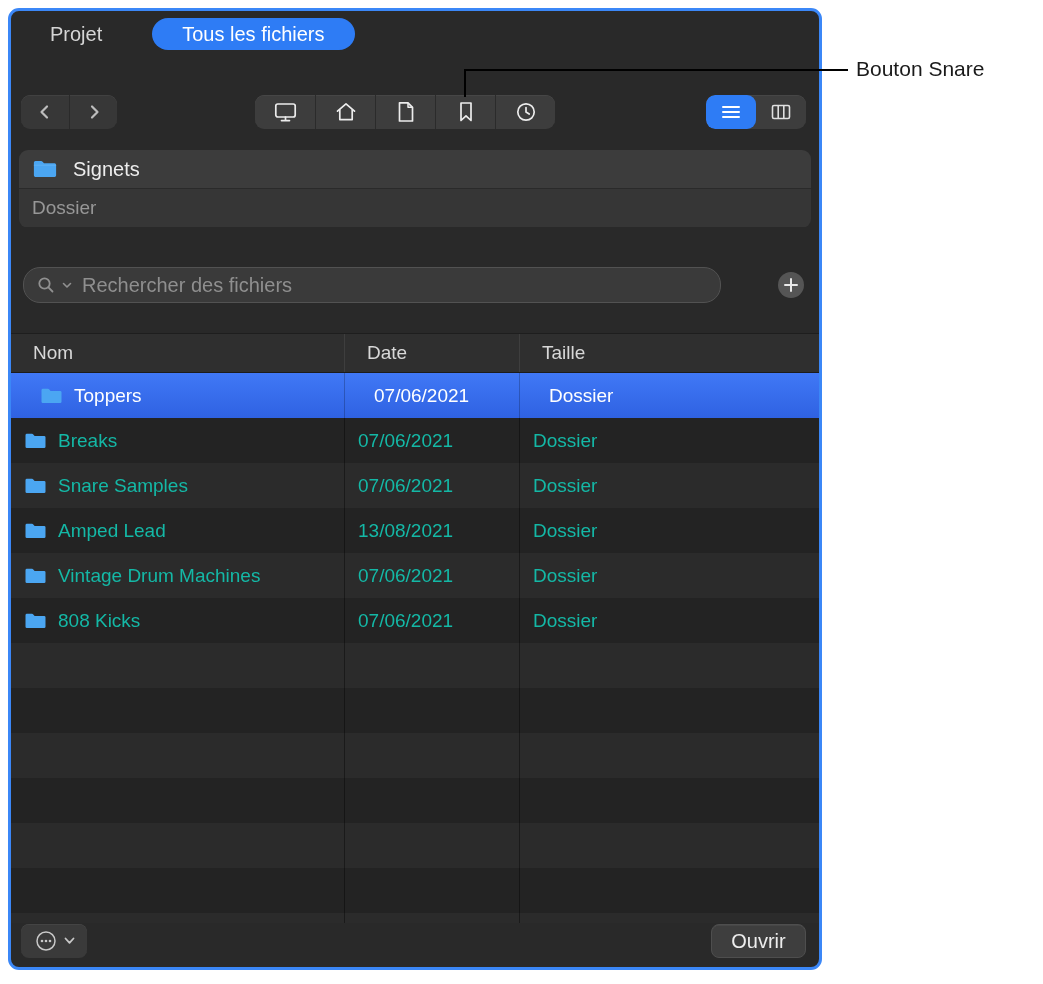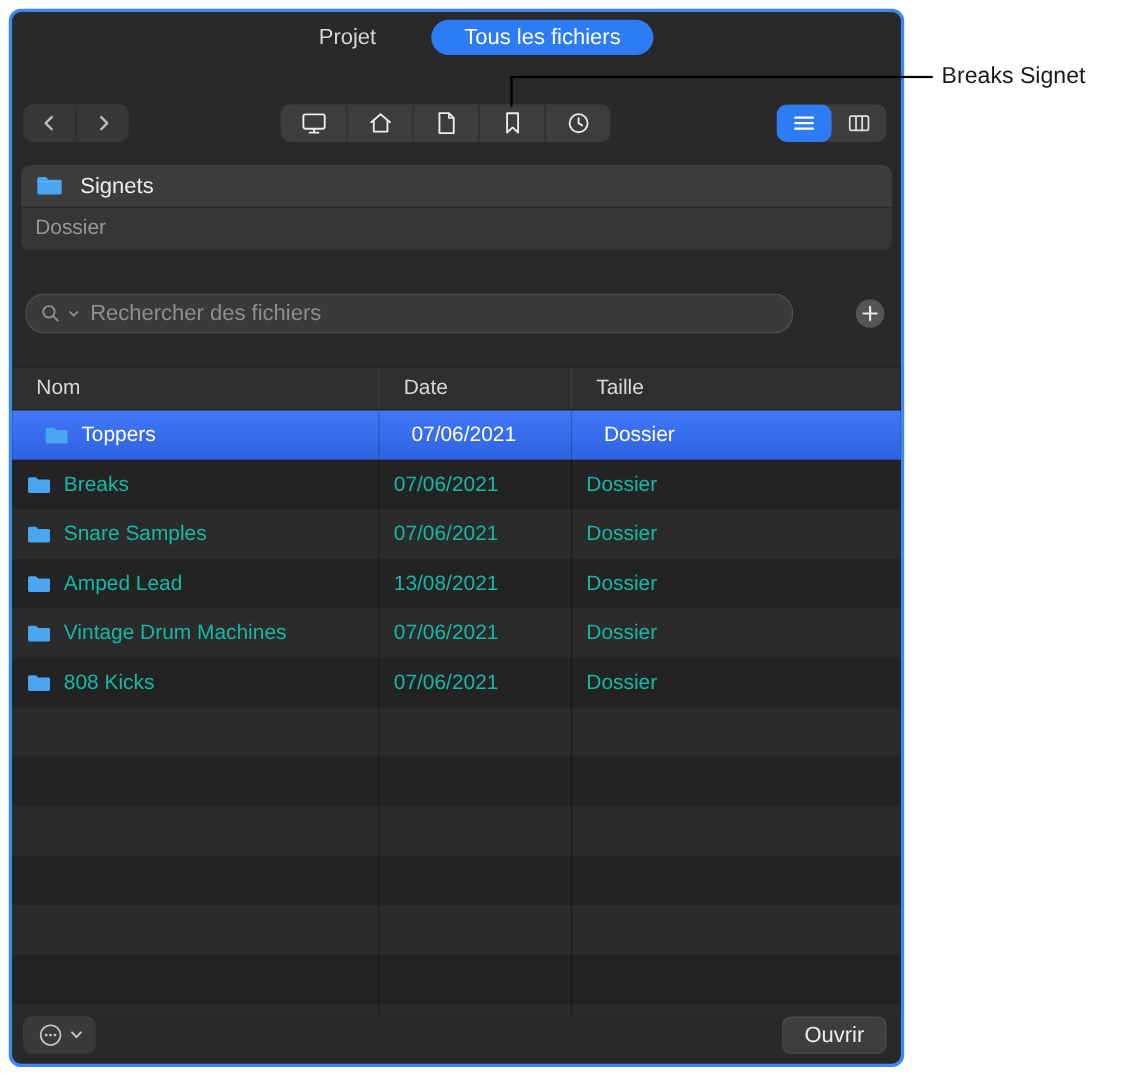--- a/index.html
+++ b/index.html
@@ -13,21 +13,21 @@
 
   
   .window{
     position:absolute;left:8px;top:8px;width:814px;height:962px;
     box-sizing:border-box;border:3px solid #3b87f7;border-radius:11px;
     background:#292929;overflow:hidden;
   }
   .win-content{position:relative;width:808px;height:956px;}
 
   
-  .tabbar{position:absolute;top:7px;left:0;right:0;height:32px;display:flex;justify-content:center;align-items:center;gap:26px;transform:translateX(15px);}
+  .tabbar{position:absolute;top:7px;left:0;right:0;height:32px;display:flex;align-items:center;gap:26px;transform:translateX(15px);}
   .tab{font-size:20px;color:#d5d5d5;padding:4px 24px;border-radius:16px;line-height:24px;}
   .tab.selected{background:#2e7cf5;color:#ffffff;padding:4px 30px;}
 
   
   .navgroup{position:absolute;top:84px;left:10px;height:34px;display:flex;background:#373737;border-radius:9px;overflow:hidden;box-shadow:inset 0 0.5px 0 rgba(255,255,255,.10);}
   .navbtn{width:48px;height:34px;display:flex;align-items:center;justify-content:center;}
   .navbtn + .navbtn{border-left:1px solid #2a2a2a;}
 
   .locgroup{position:absolute;top:84px;left:244px;height:34px;display:flex;background:#3d3d3d;border-radius:9px;overflow:hidden;box-shadow:inset 0 0.5px 0 rgba(255,255,255,.10);}
   .locbtn{width:60px;height:34px;display:flex;align-items:center;justify-content:center;}
@@ -288,13 +288,13 @@
           <path d="M1.5 1.5 L5.5 5.8 L9.5 1.5" fill="none" stroke="#c8c8c8" stroke-width="1.8" stroke-linecap="round" stroke-linejoin="round"></path>
         </svg>
     </button>
     <button class="openbtn">Ouvrir</button>
 
   </div>
 </div>
 
 <div class="callout-line-h"></div>
 <div class="callout-line-v"></div>
-<div class="callout-label">Breaks Signet</div>
+<div class="callout-label">Bouton Snare</div>
 
 </body></html>

